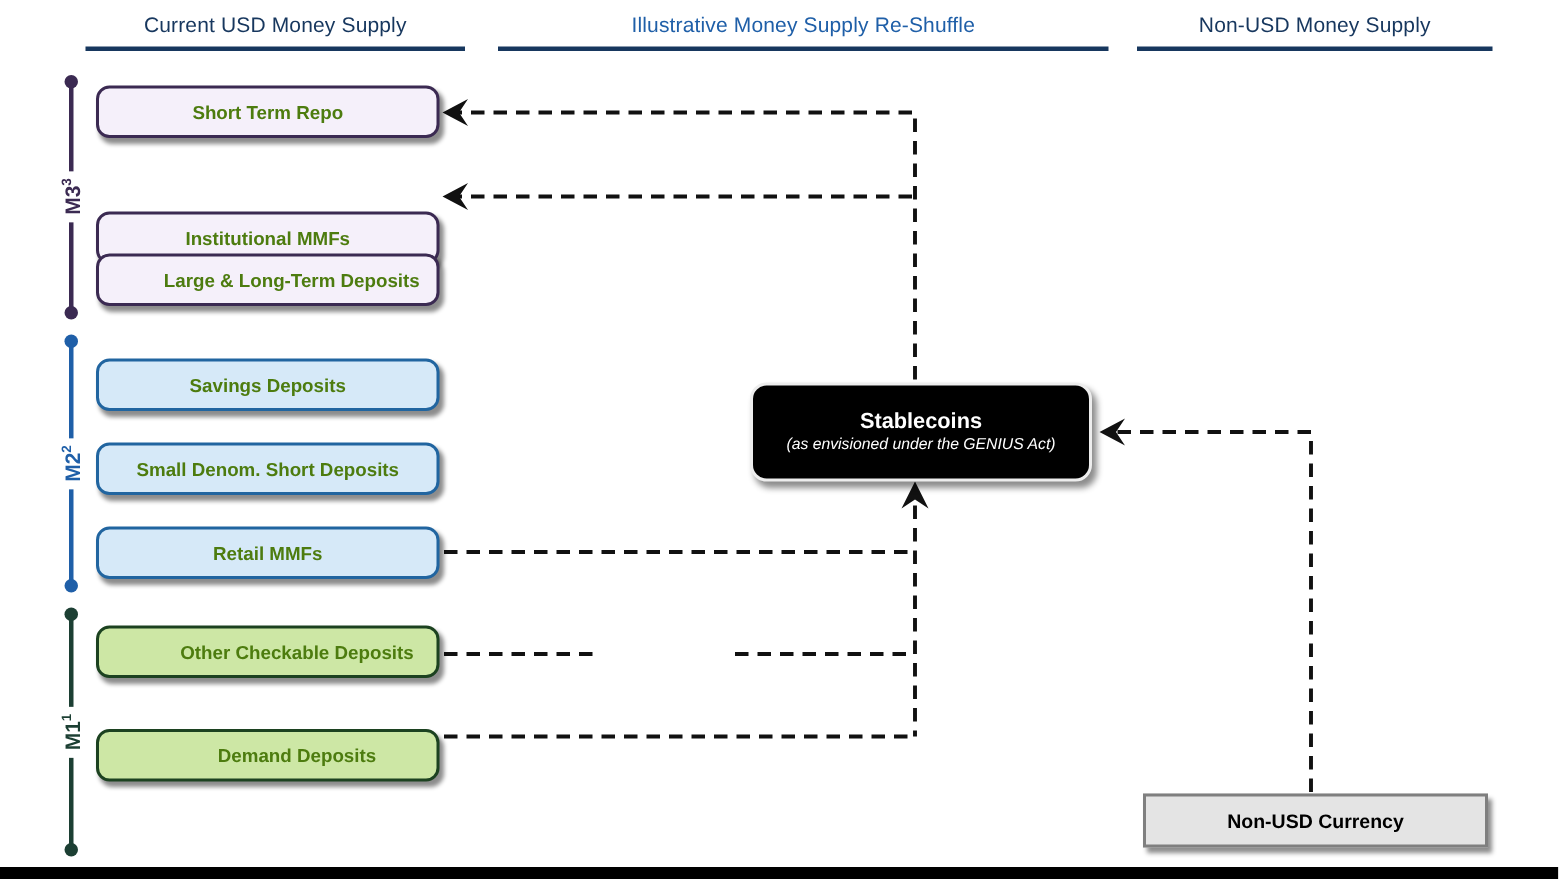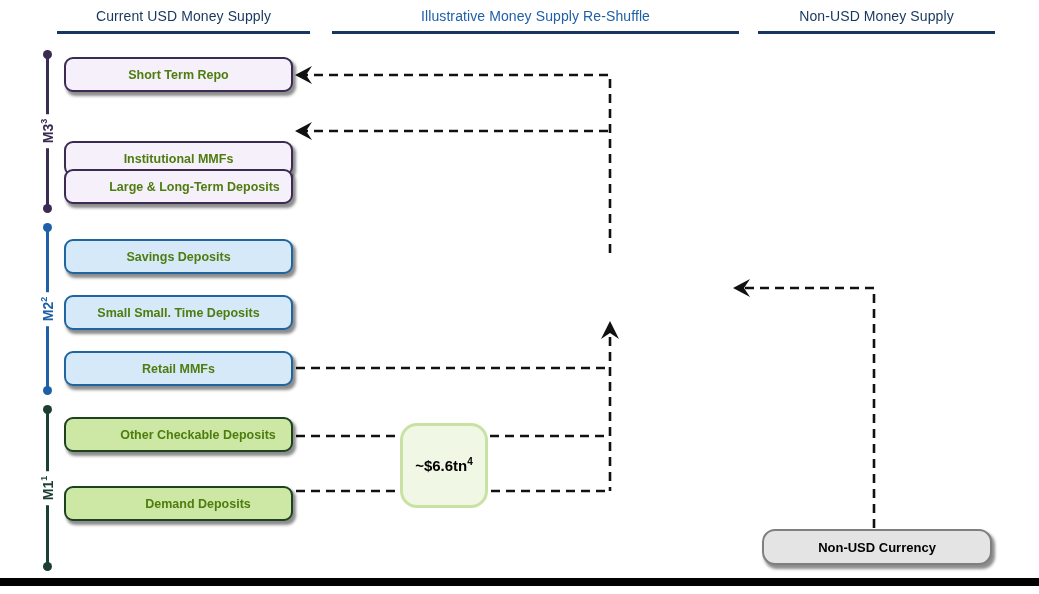--- a/index.html
+++ b/index.html
@@ -61,21 +61,21 @@
   .amount-box{
     position:absolute;left:400px;top:423px;width:88px;height:85px;border-radius:17px;
     background:var(--amount-fill);border:3px solid var(--amount-border);box-sizing:border-box;
     display:flex;align-items:center;justify-content:center;
     font-weight:bold;font-size:15px;color:#000;z-index:2;
   }
   .amount-box sup{font-size:10px;}
 
   
   .nonusd-box{
-    position:absolute;left:762px;top:529px;width:230px;height:36px;border-radius:13px;
+    position:absolute;left:762px;top:529px;width:230px;height:36px;border-radius:0;
     background:var(--gray-fill);border:2px solid var(--gray-border);box-sizing:border-box;
     box-shadow:2.5px 3.5px 3px rgba(0,0,0,.45);
     display:flex;align-items:center;justify-content:center;
     font-weight:bold;font-size:13px;color:#000;z-index:2;
   }
 
   
   .bottom-rule{position:absolute;left:0;top:578px;width:1039px;height:8px;background:#000;}
 
   sup{font-size:9px;vertical-align:super;line-height:0;}
@@ -133,28 +133,29 @@
   </div>
   <div class="bracket-label lbl-m1" style="left:48px;top:488px;">
     <span>M1</span><sup>1</sup>
   </div>
 
   <div class="sbox box-purple" style="top:57px;">Short Term Repo</div>
   <div class="sbox box-purple" style="top:113px;margin-top:28px;">Institutional MMFs</div>
   <div class="sbox box-purple" style="top:169px;padding-left:32px;">Large &amp; Long-Term Deposits</div>
 
   <div class="sbox box-blue" style="top:239px;">Savings Deposits</div>
-  <div class="sbox box-blue" style="top:295px;">Small Small. Time Deposits</div>
+  <div class="sbox box-blue" style="top:295px;">Small Denom. Short Deposits</div>
   <div class="sbox box-blue" style="top:351px;">Retail MMFs</div>
 
   <div class="sbox box-green" style="top:417px;">Other Checkable Deposits</div>
   <div class="sbox box-green" style="top:486px;">Demand Deposits</div>
 
+  <div class="stablecoins">
+    <div class="title">Stablecoins</div>
+    <div class="subtitle">(as envisioned under the GENIUS Act)</div>
+  </div>
 
-  <div class="amount-box">
-    <span><span>~$6.6tn</span><sup>4</sup></span>
-  </div>
 
   <div class="nonusd-box">Non-USD Currency</div>
 
   <div class="bottom-rule"></div>
 
 </div>
 
 </body></html>

